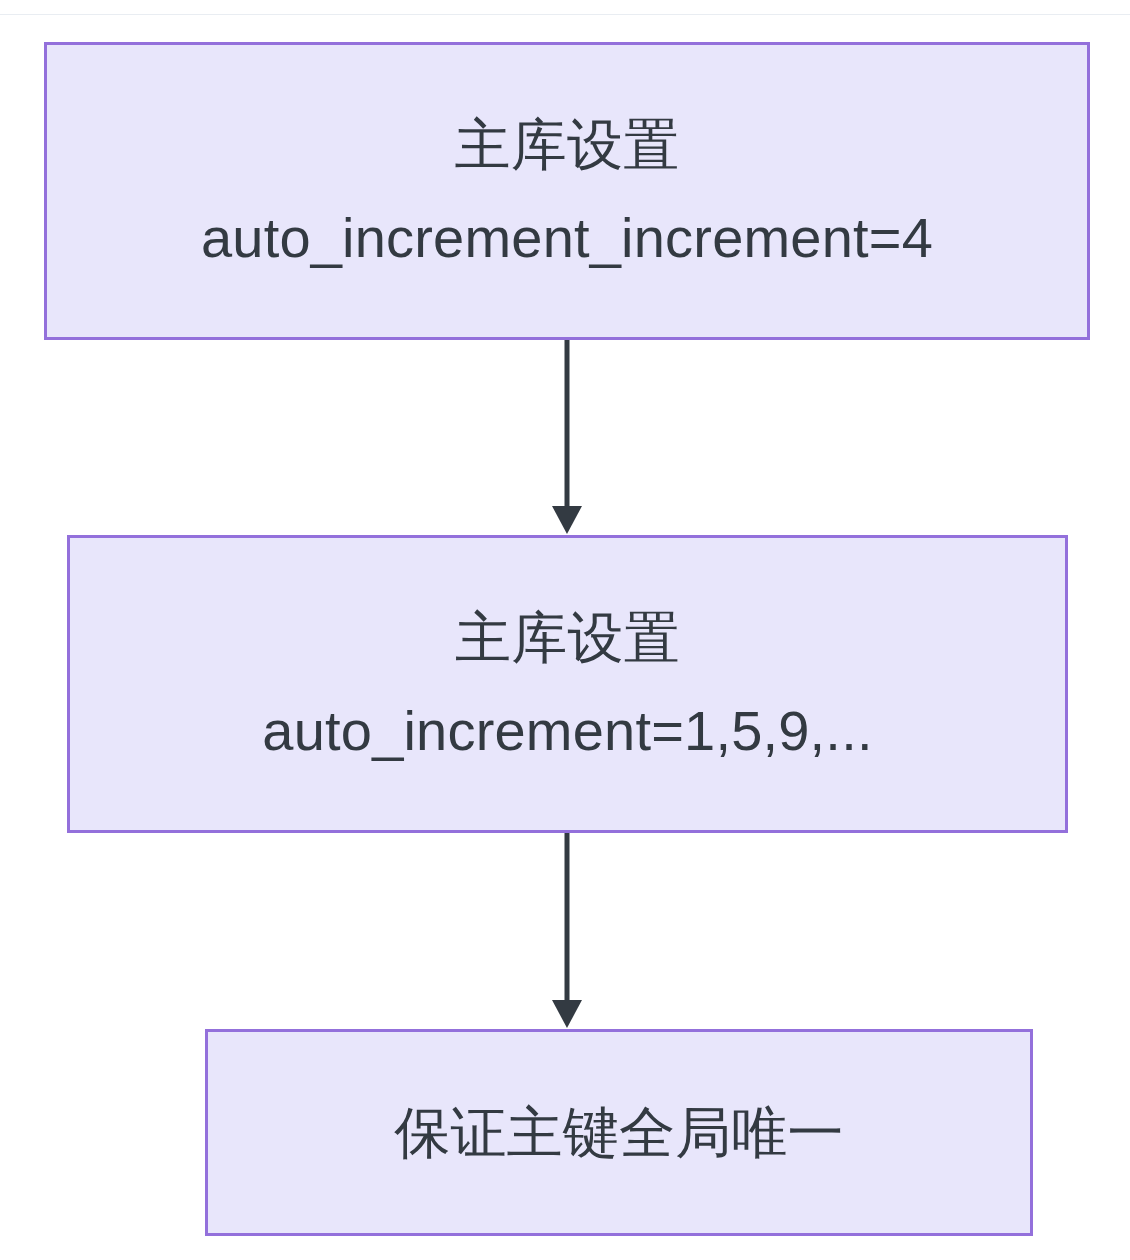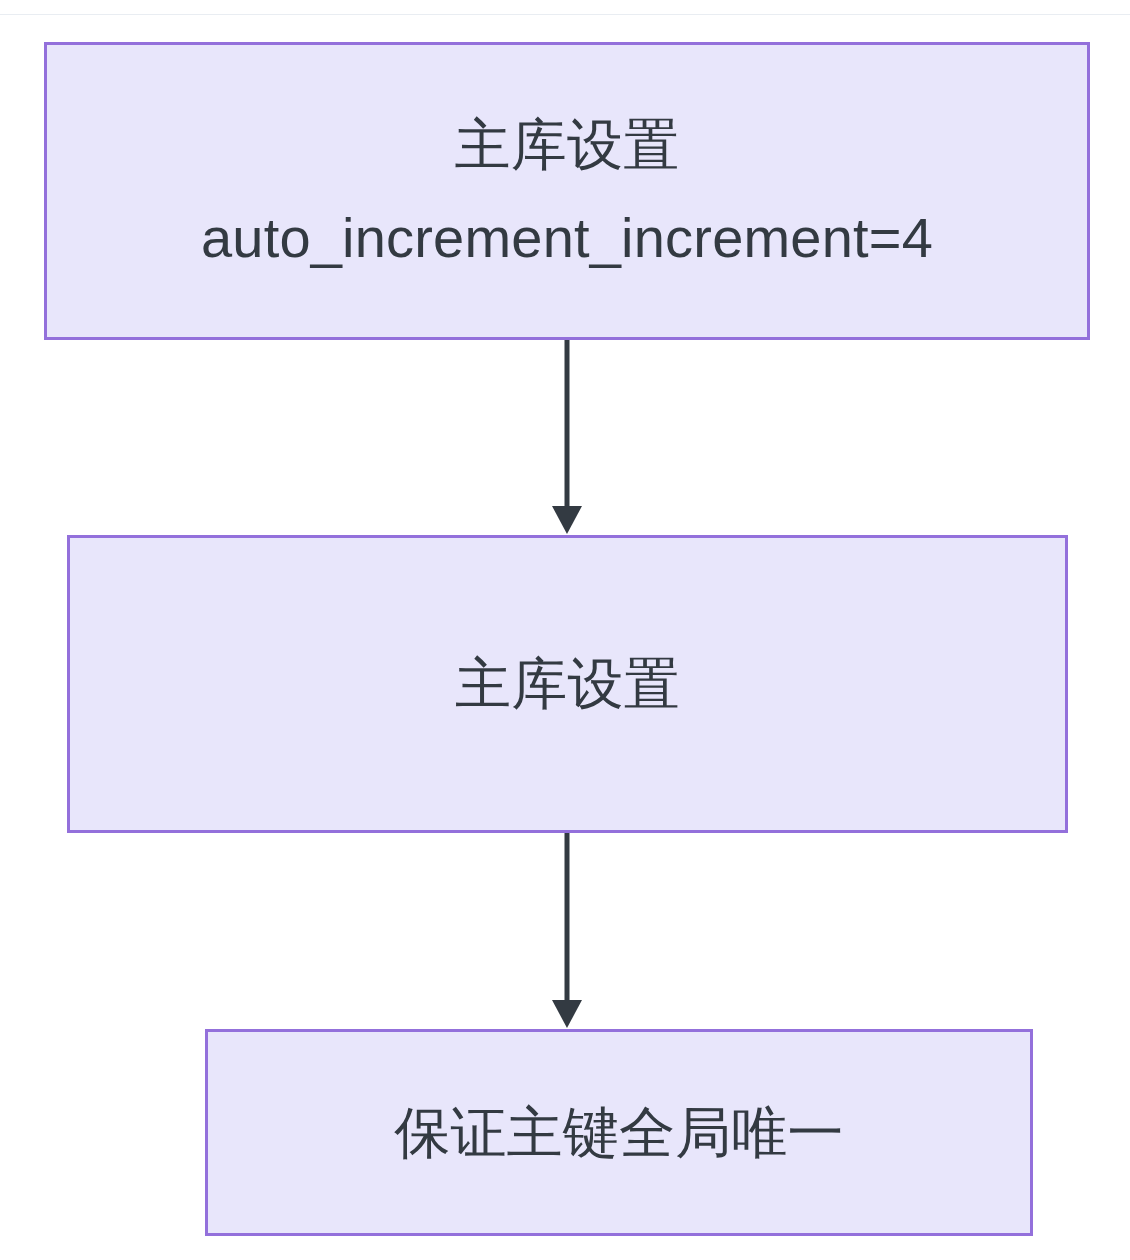--- a/index.html
+++ b/index.html
@@ -111,19 +111,20 @@
     </g>
   </svg>
 
   <div class="node" id="node-master">
     <span class="line">主库设置</span>
     <span class="line">auto_increment_increment=4</span>
   </div>
 
   <div class="node" id="node-shard">
     <span class="line">主库设置</span>
+    <span class="line">auto_increment=1,5,9,...</span>
   </div>
 
   <div class="node" id="node-result">
     <span class="line">保证主键全局唯一</span>
   </div>
 
 </div>
 
 </body></html>

